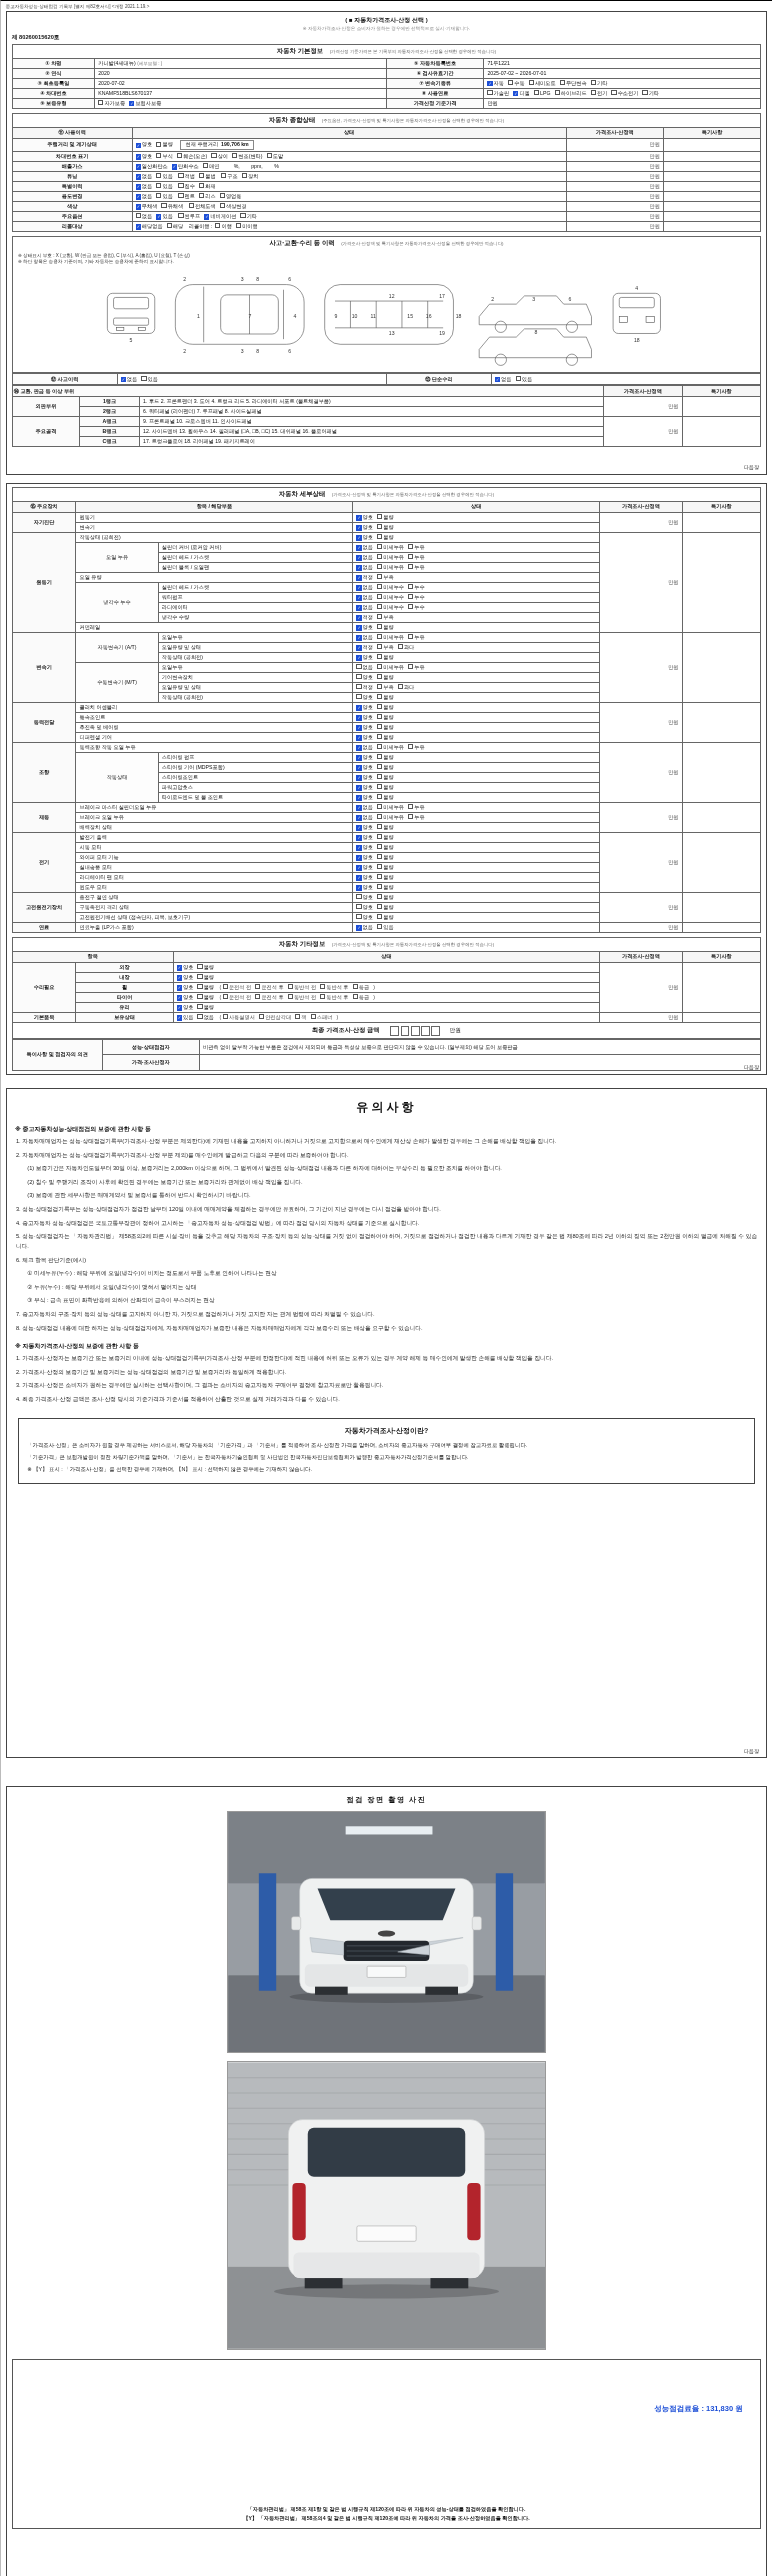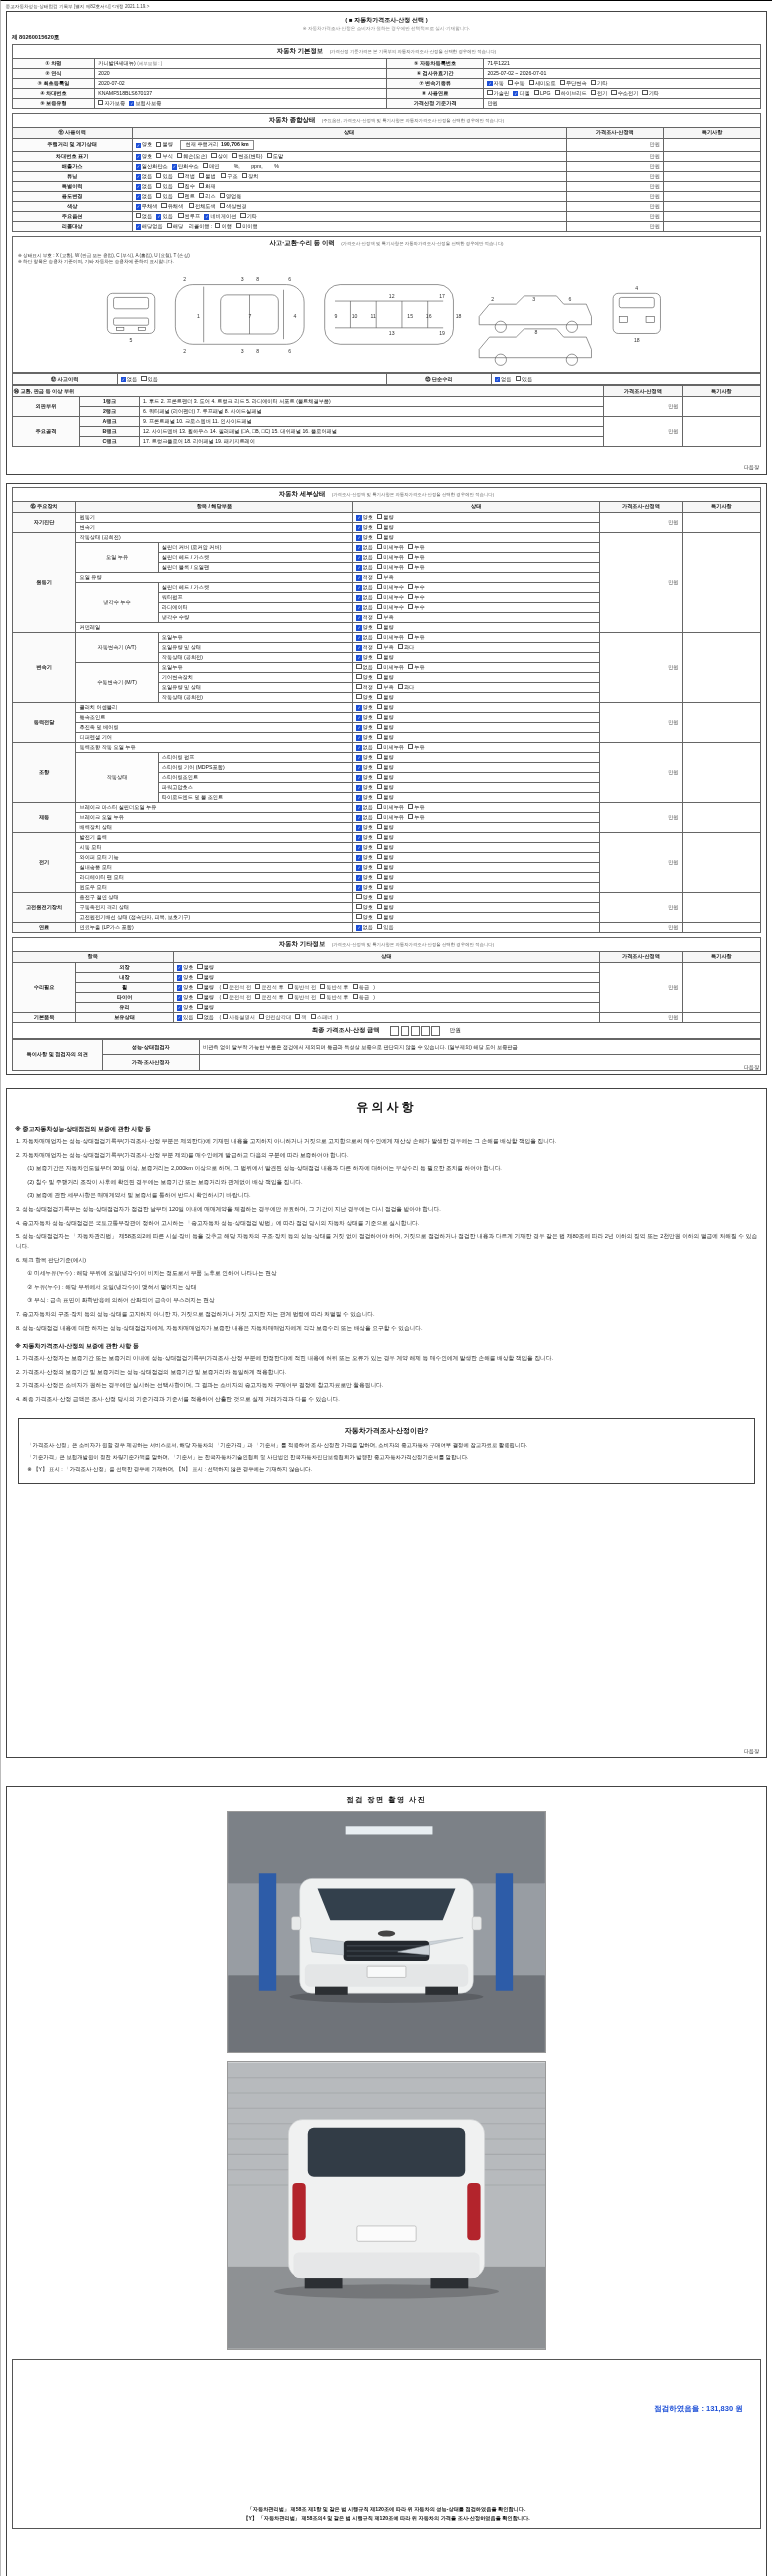--- a/index.html
+++ b/index.html
@@ -698,21 +698,21 @@
         <rect x="468" y="236" width="26" height="112" rx="8" fill="#b3242c"></rect>
         <rect x="252" y="320" width="116" height="30" rx="3" fill="#fbfbfb" stroke="#999999"></rect>
         <rect x="128" y="372" width="364" height="50" rx="10" fill="#e6e7e8"></rect>
         <rect x="150" y="422" width="74" height="20" fill="#2c2f33"></rect>
         <rect x="396" y="422" width="74" height="20" fill="#2c2f33"></rect>
       </svg>
     </div>
 
     <div class="sign-box">
       <div class="fee">
-        <span>점검하였음을 :</span>
+        <span>성능점검료율 :</span>
         <span>131,830 원</span>
       </div>
       <div class="sign-lines" id="sign-lines">
           <div class="sign-line">「자동차관리법」 제58조 제1항 및 같은 법 시행규칙 제120조에 따라 위 자동차의 성능·상태를 점검하였음을 확인합니다.</div>
           <div class="sign-line">【Y】 「자동차관리법」 제58조의4 및 같은 법 시행규칙 제120조에 따라 위 자동차의 가격을 조사·산정하였음을 확인합니다.</div>
         </div>
     </div>
   </div>
 
   <div class="bottom-bar"></div>

